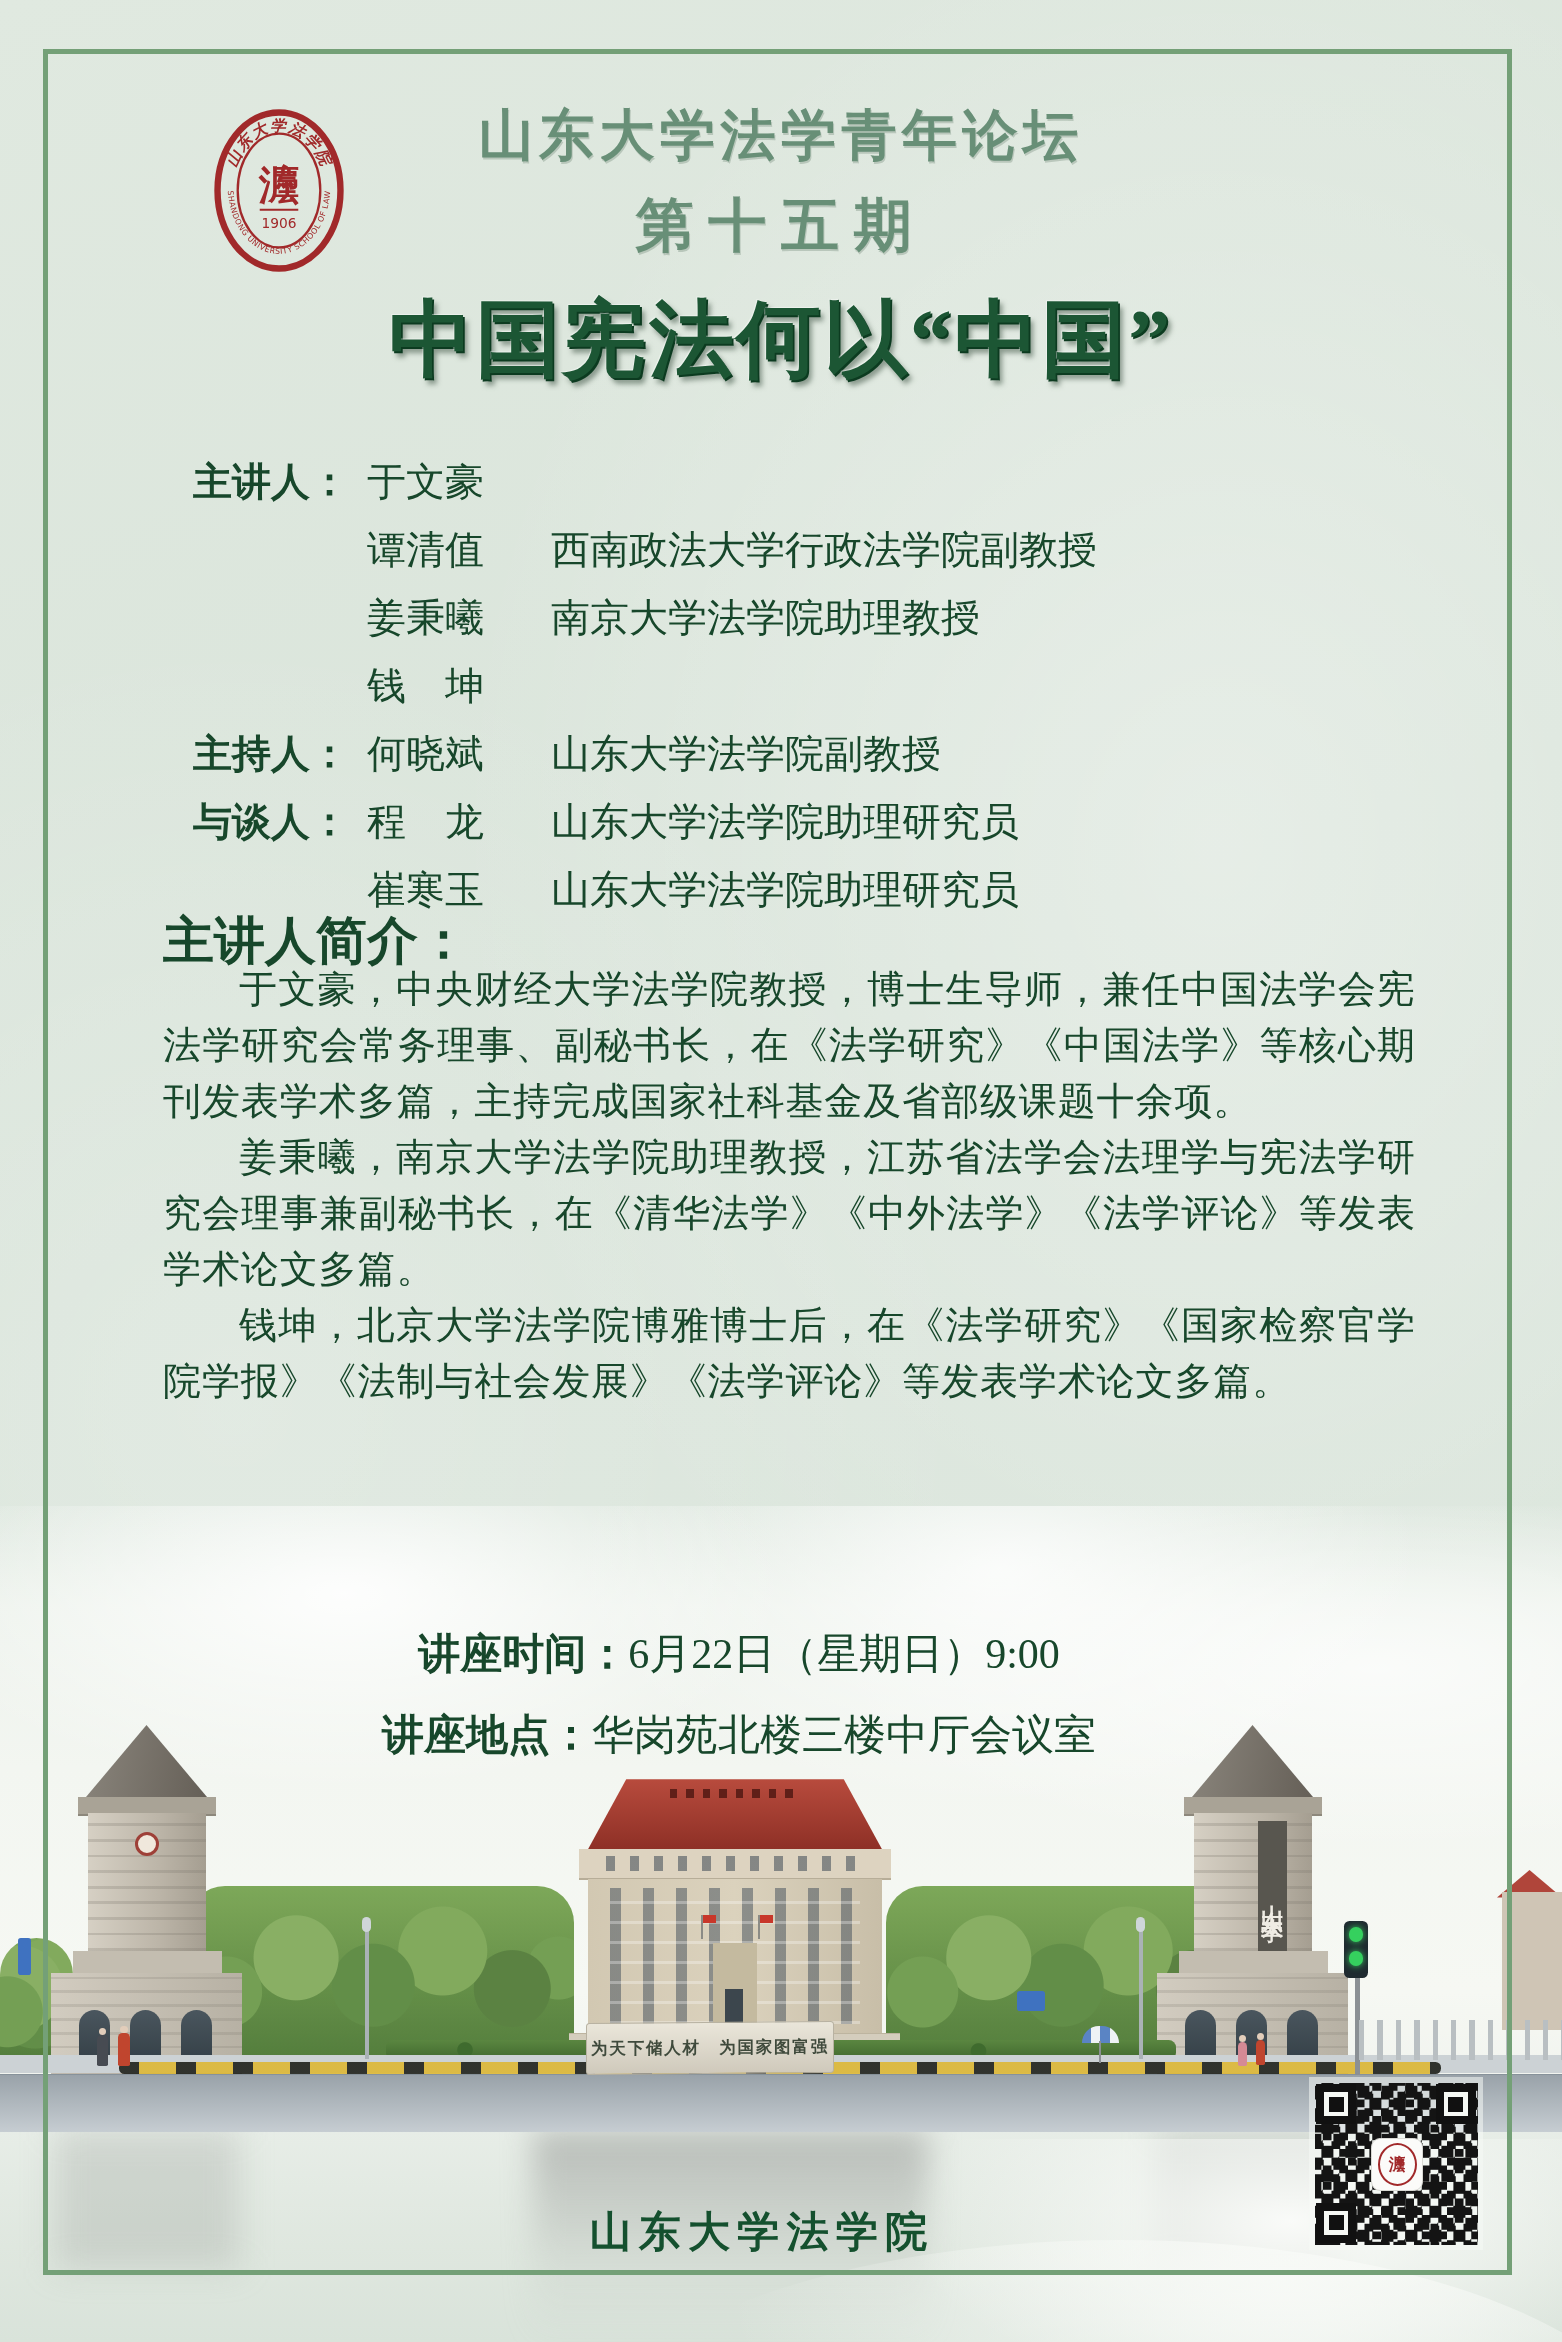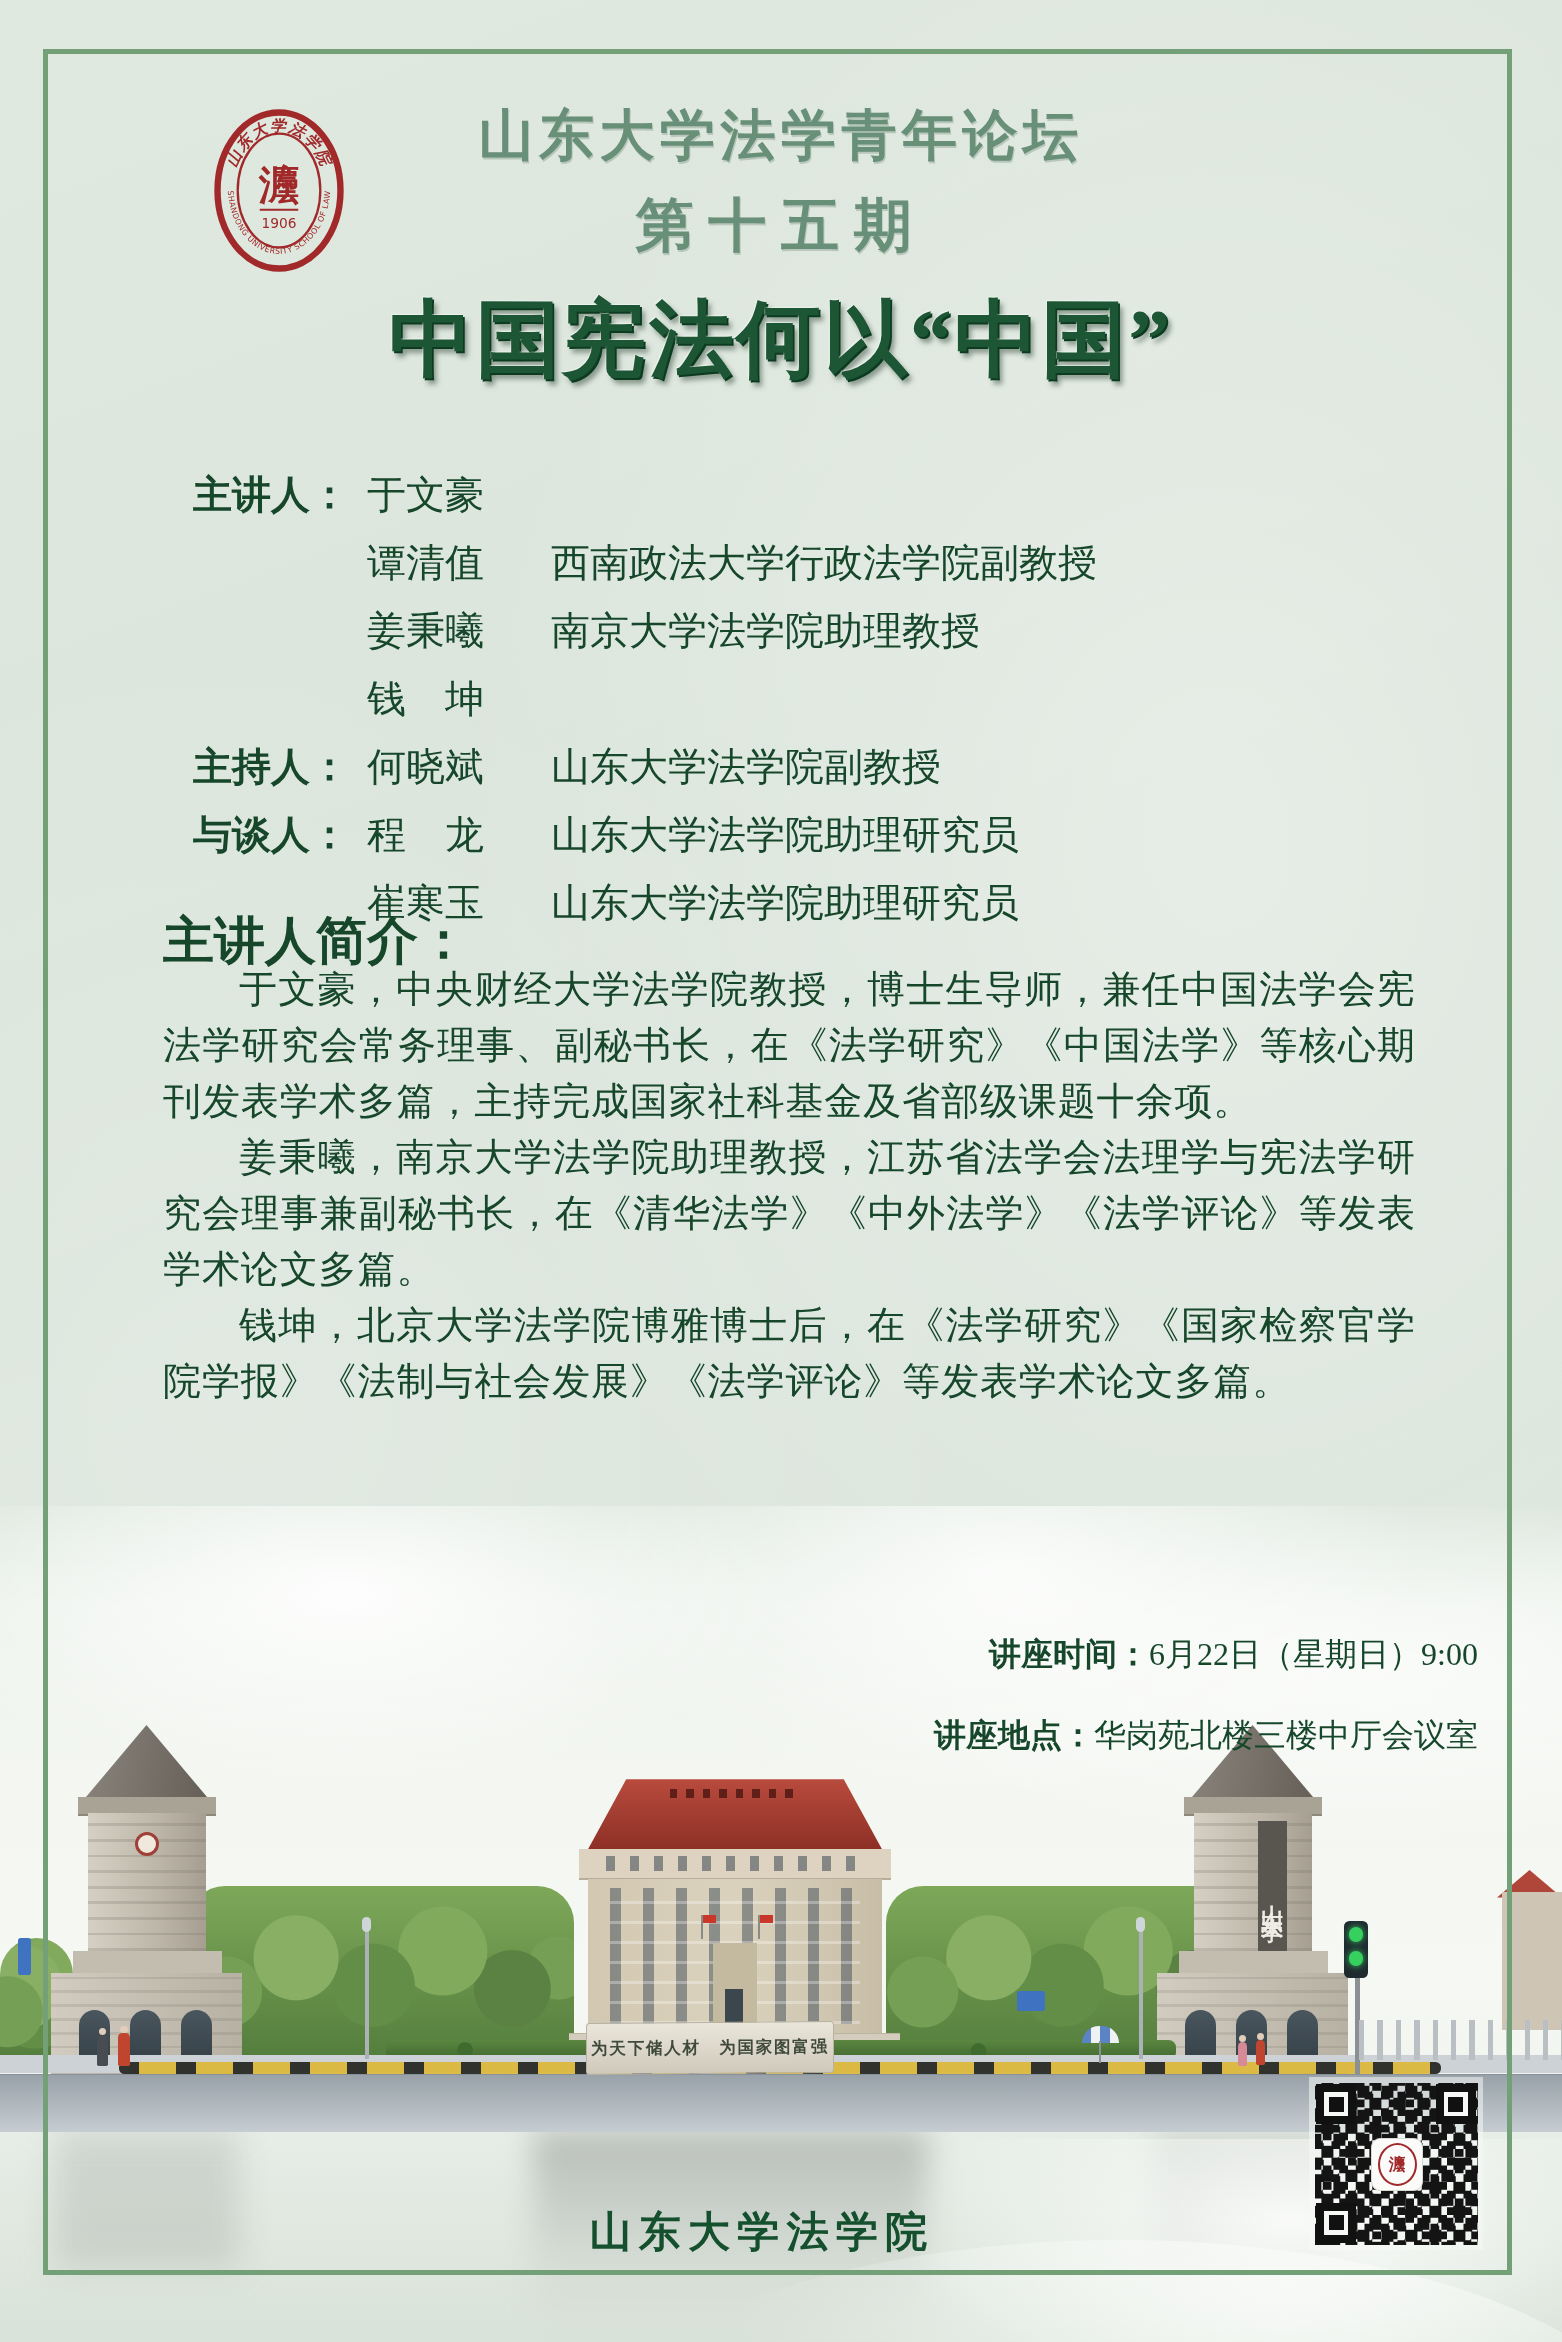--- a/index.html
+++ b/index.html
@@ -18,32 +18,32 @@
   .h1{position:absolute;left:0;top:99px;width:1562px;text-align:center;z-index:40;
     font-family:"DejaVu Sans","Liberation Sans",sans-serif;font-weight:700;
     font-size:55px;letter-spacing:5.5px;color:#688f77;text-shadow:0.9px 1.8px 0 rgba(70,100,80,.25);}
   .h2{position:absolute;left:0;top:187px;width:1562px;text-align:center;z-index:40;
     font-family:"DejaVu Sans","Liberation Sans",sans-serif;font-weight:700;
     font-size:58px;letter-spacing:14.7px;color:#688f77;text-shadow:0.9px 1.8px 0 rgba(70,100,80,.25);}
   .main-title{position:absolute;left:0;top:283px;width:1562px;text-align:center;z-index:40;
     font-weight:700;font-size:84px;letter-spacing:2.8px;color:#1c5634;
     text-shadow:-0.9px -0.9px 0.9px rgba(255,255,255,.45), 1.8px 1.8px 0 #0c3b20, 4.6px 6.4px 5.5px rgba(80,100,85,.6);}
   
-  .speakers{position:absolute;left:193px;top:461px;width:1212px;z-index:40;font-size:39px;}
+  .speakers{position:absolute;left:193px;top:448px;width:1212px;z-index:40;font-size:39px;}
   .sp-row{display:flex;height:68px;line-height:68px;align-items:baseline;}
   .sp-label{width:174px;font-weight:700;flex:0 0 auto;}
   .sp-name{width:184px;flex:0 0 auto;}
   .sp-aff{flex:1 1 auto;}
   
   .bio-head{position:absolute;left:163px;top:907px;z-index:40;font-size:51px;font-weight:700;}
   .bio{position:absolute;left:163px;top:961px;width:1253px;z-index:40;
     font-size:38px;line-height:56px;letter-spacing:0.9px;text-align:justify;}
   .bio p{margin:0;text-indent:2em;}
   
-  .schedule{position:absolute;left:0;top:1614px;width:1478px;text-align:right;z-index:40;font-size:32px;}
+  .schedule{position:absolute;left:0;top:1614px;width:1478px;text-align:center;z-index:40;font-size:42px;}
   .schedule .row{height:81px;line-height:81px;}
   .schedule .lab{font-weight:700;}
   
   .org-label{position:absolute;left:0;top:2136px;width:1543px;text-align:center;z-index:46;
     font-size:46px;font-weight:700;letter-spacing:26px;padding-left:26px;box-sizing:border-box;color:#14502e;}
   .org-name{position:absolute;left:0;top:2204px;width:1524px;text-align:center;z-index:46;
     font-size:42px;font-weight:700;letter-spacing:7.3px;color:#14502e;}
   
   .photo{position:absolute;left:0;top:1506px;width:1562px;height:624px;z-index:10;}
   .sky{position:absolute;inset:0;

